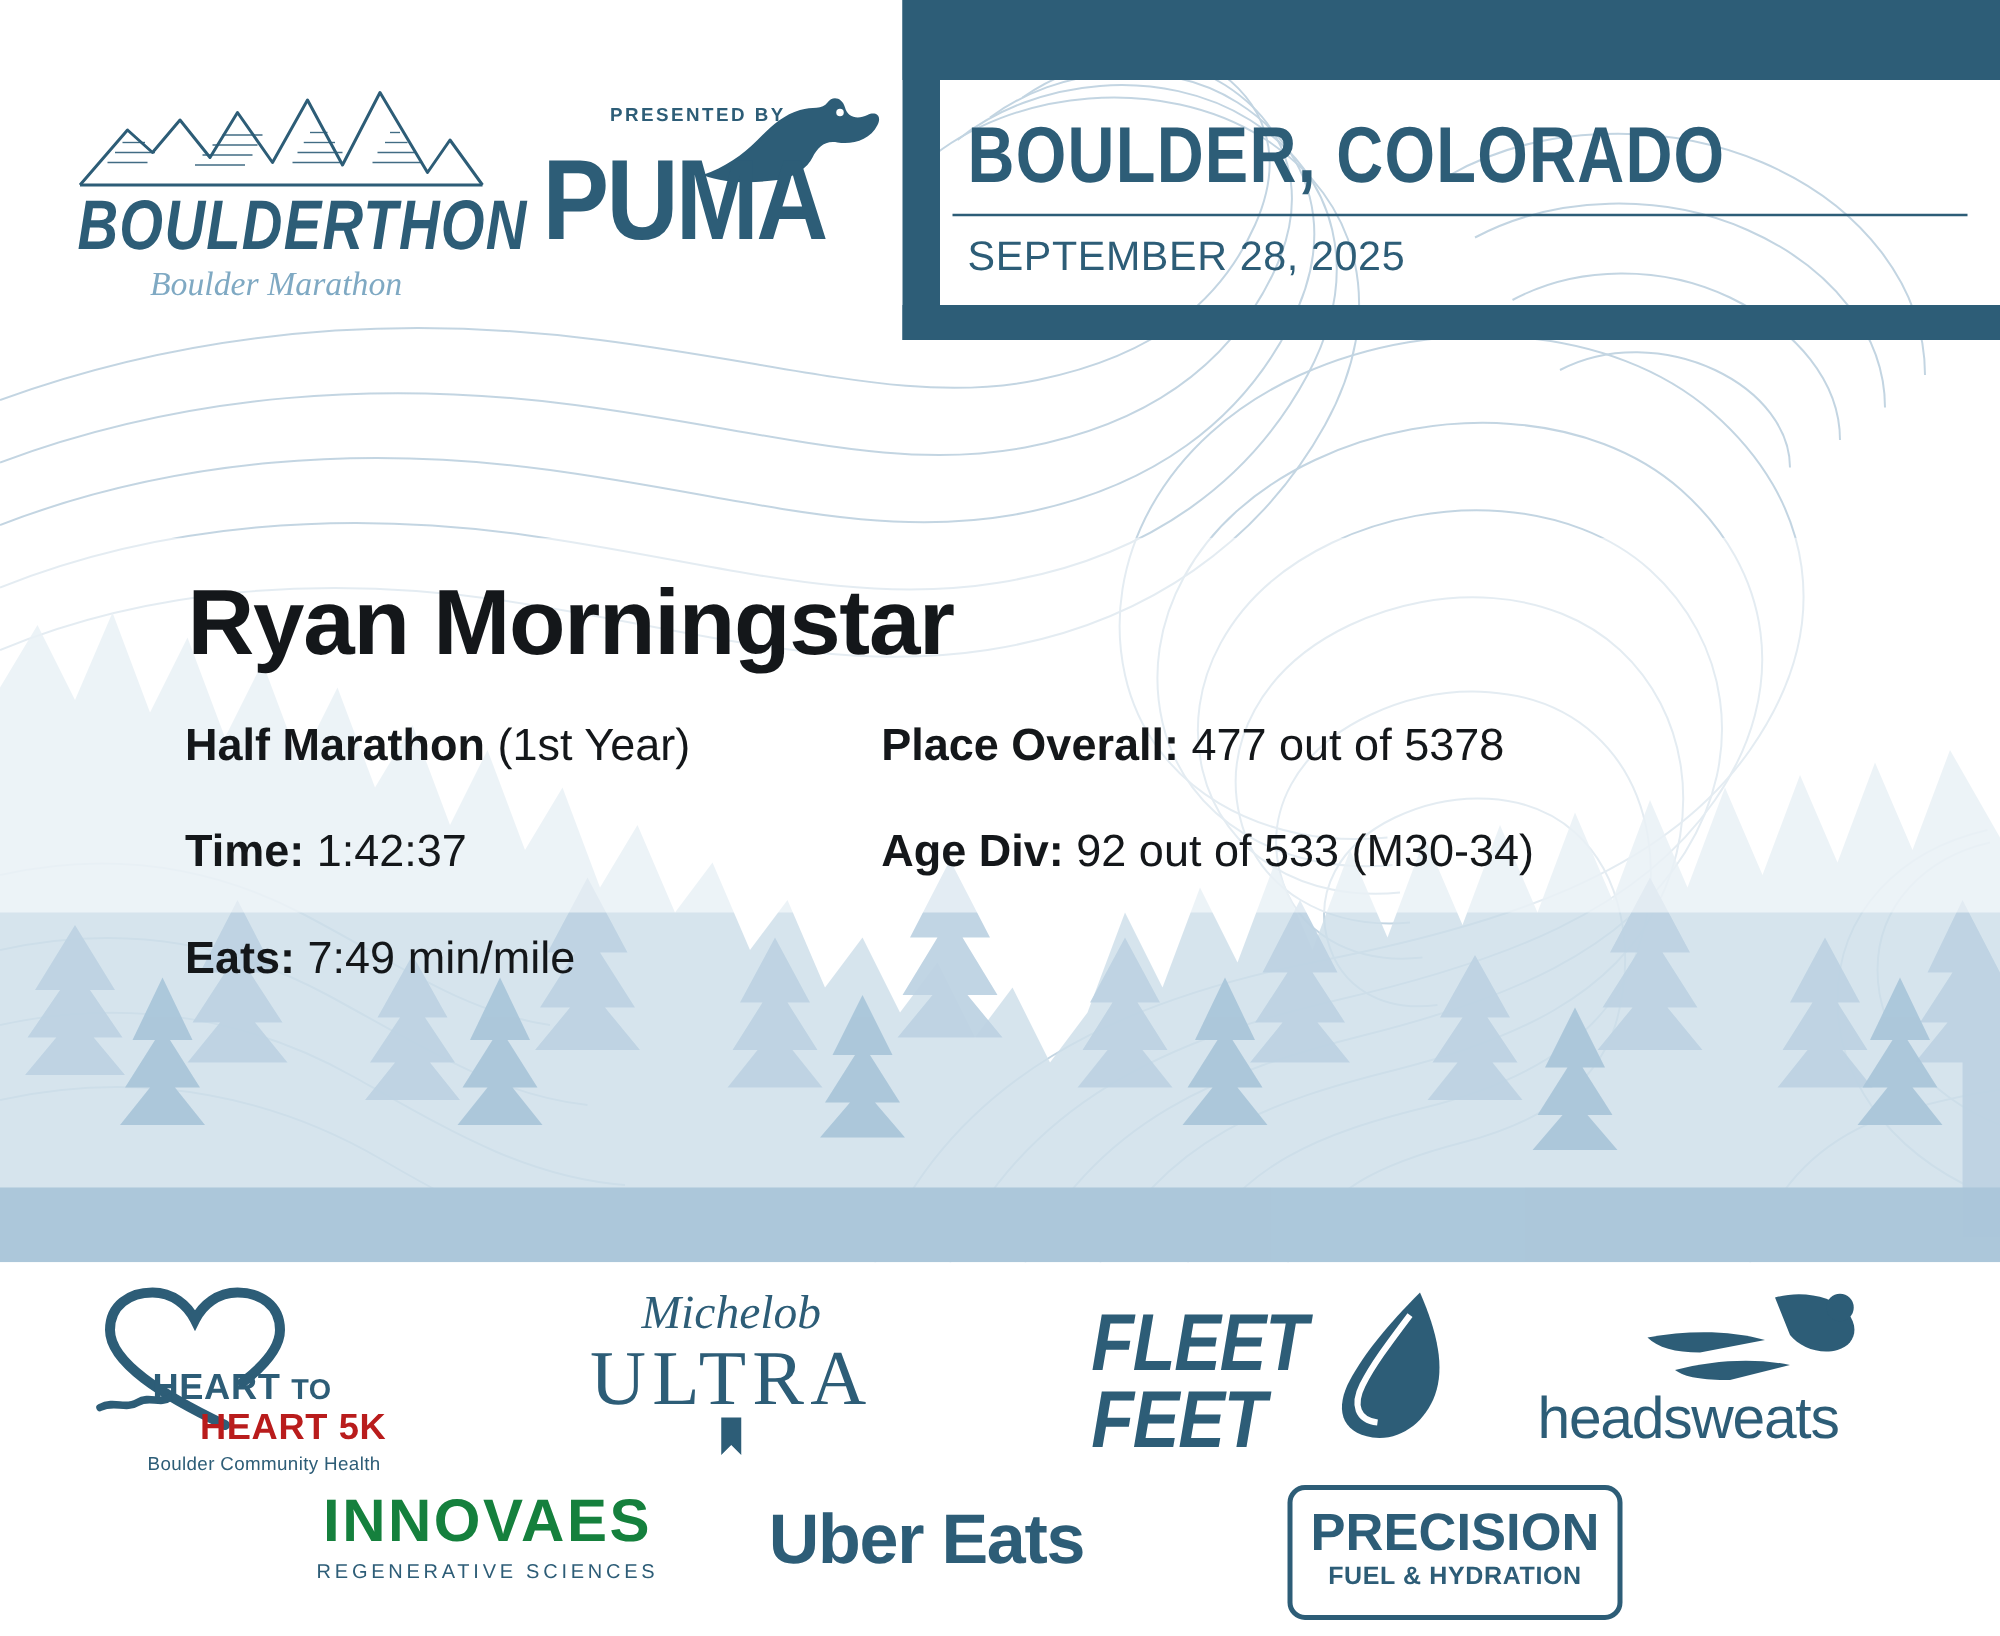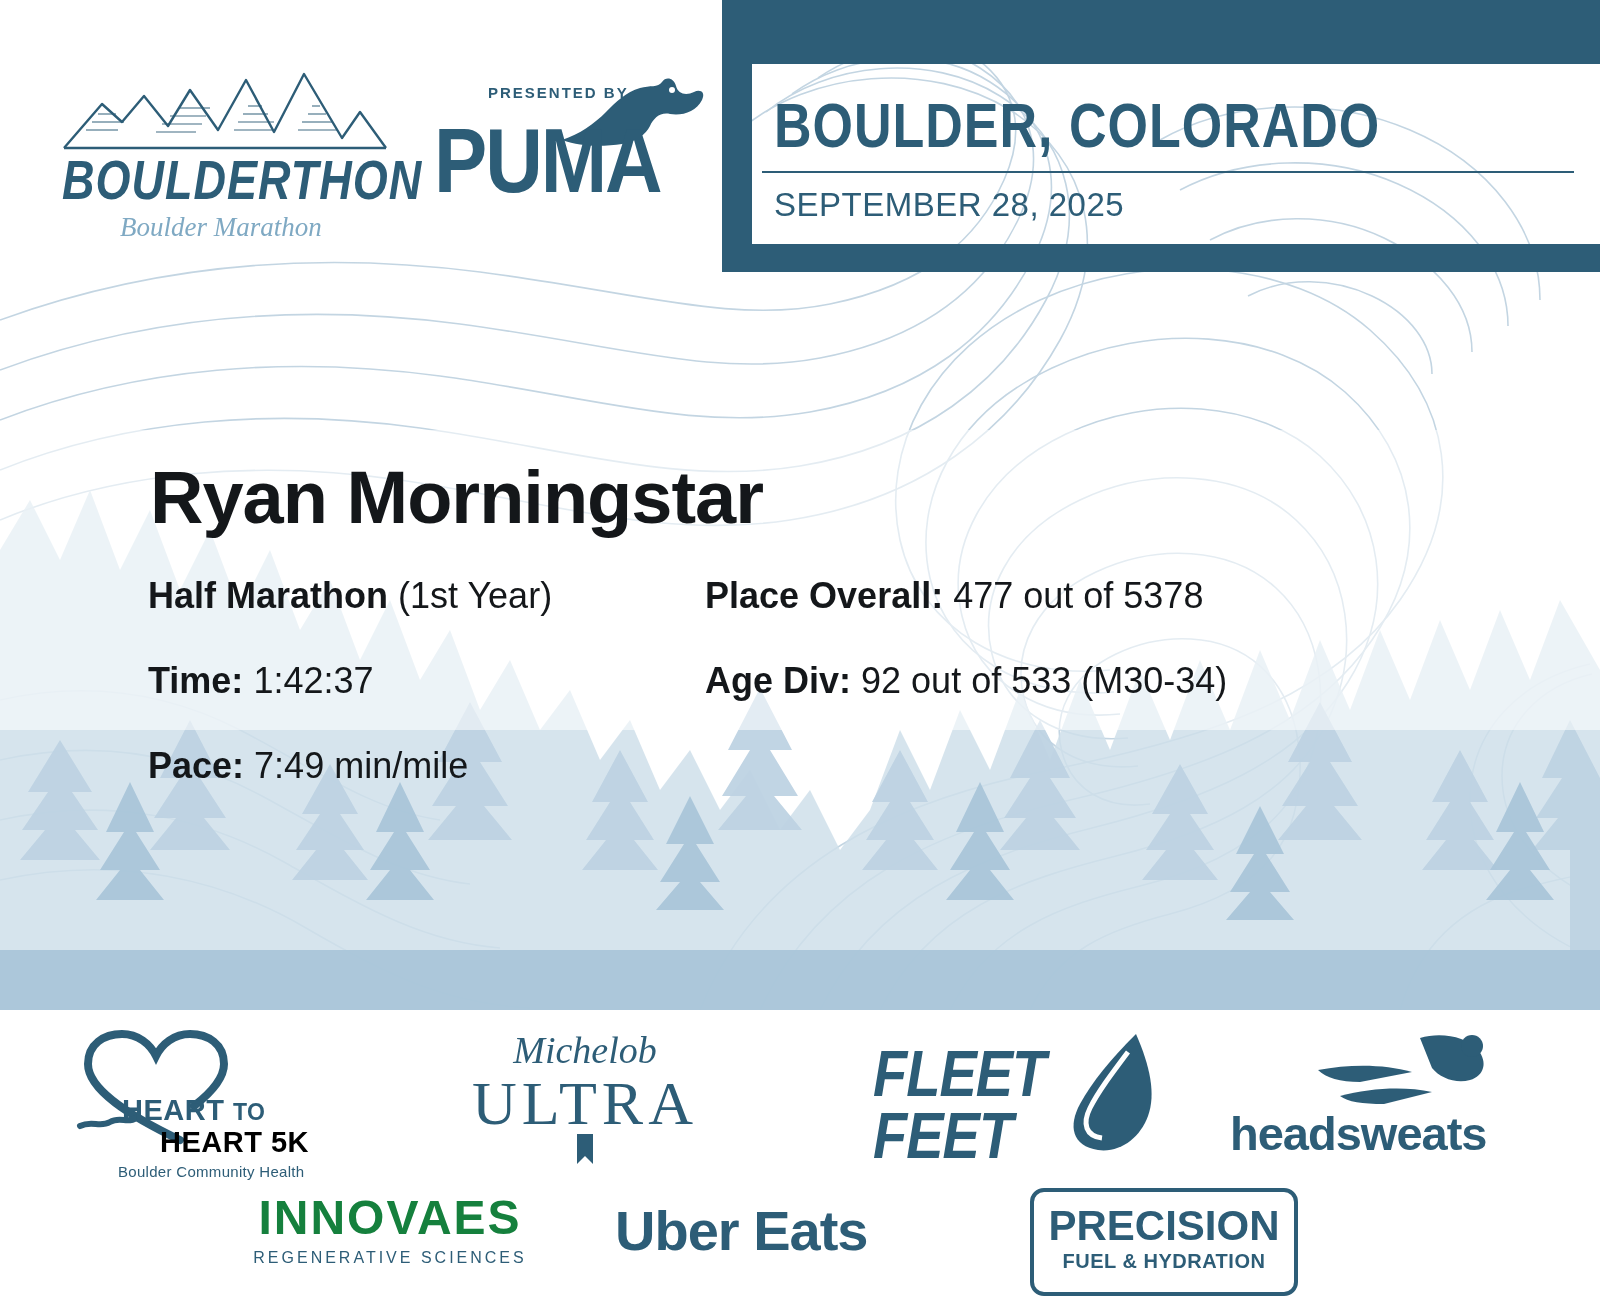--- a/index.html
+++ b/index.html
@@ -115,21 +115,21 @@
   .sp-row2{position:absolute;left:0;top:170px;width:1600px;height:120px;}
 
   .h2h{position:absolute;left:70px;top:10px;width:300px;height:150px;}
   .h2h-words{
     position:absolute;left:52px;top:66px;
     font-weight:bold;font-size:29px;color:#2d5d77;letter-spacing:0.5px;
   }
   .h2h-words small{font-size:23px;font-weight:bold;}
   .h2h-words2{
     position:absolute;left:90px;top:98px;
-    font-weight:bold;font-size:29px;color:#000000;letter-spacing:0.5px;
+    font-weight:bold;font-size:29px;color:#b91c1c;letter-spacing:0.5px;
   }
   .h2h-sub{
     position:absolute;left:48px;top:135px;
     font-size:15px;color:#2d5d77;letter-spacing:0.3px;
   }
 
   .michelob{position:absolute;left:455px;top:10px;width:260px;height:165px;text-align:center;}
   .mich-top{
     font-family:"Liberation Serif", serif;font-style:italic;
     font-size:38px;color:#2d5d77;
@@ -146,21 +146,21 @@
     font-size:56px;letter-spacing:-1px;color:#2d5d77;
     transform:scaleY(1.15);transform-origin:left top;
   }
   .fleet-w2{
     position:absolute;left:0;top:68px;
     font-family:"Liberation Sans", sans-serif;font-weight:bold;font-style:italic;
     font-size:56px;letter-spacing:-1px;color:#2d5d77;
     transform:scaleY(1.15);transform-origin:left top;
   }
 
-  .heads{position:absolute;left:1230px;top:12px;width:300px;height:140px;font-weight:bold;}
+  .heads{position:absolute;left:1230px;top:12px;width:300px;height:140px;}
   .heads-word{
     position:absolute;left:0;top:76px;
     font-size:47px;color:#2d5d77;letter-spacing:-1px;
   }
 
   .innovaes{position:absolute;left:245px;top:10px;width:290px;text-align:center;}
   .inno-word{
     font-family:"Liberation Sans", sans-serif;
     font-weight:bold;font-size:48px;letter-spacing:2px;color:#15803d;
   }
@@ -318,21 +318,21 @@
     <div class="col-a">
       <div class="line">
         <b>Half Marathon</b>
         <span class="v">(1st Year)</span>
       </div>
       <div class="line">
         <b>Time:</b>
         <span class="v">1:42:37</span>
       </div>
       <div class="line">
-        <b>Pace:</b>
+        <b>Eats:</b>
         <span class="v">7:49 min/mile</span>
       </div>
     </div>
 
     <div class="col-b">
       <div class="line">
         <b>Place Overall:</b>
         <span class="v">477 out of 5378</span>
       </div>
       <div class="line">

